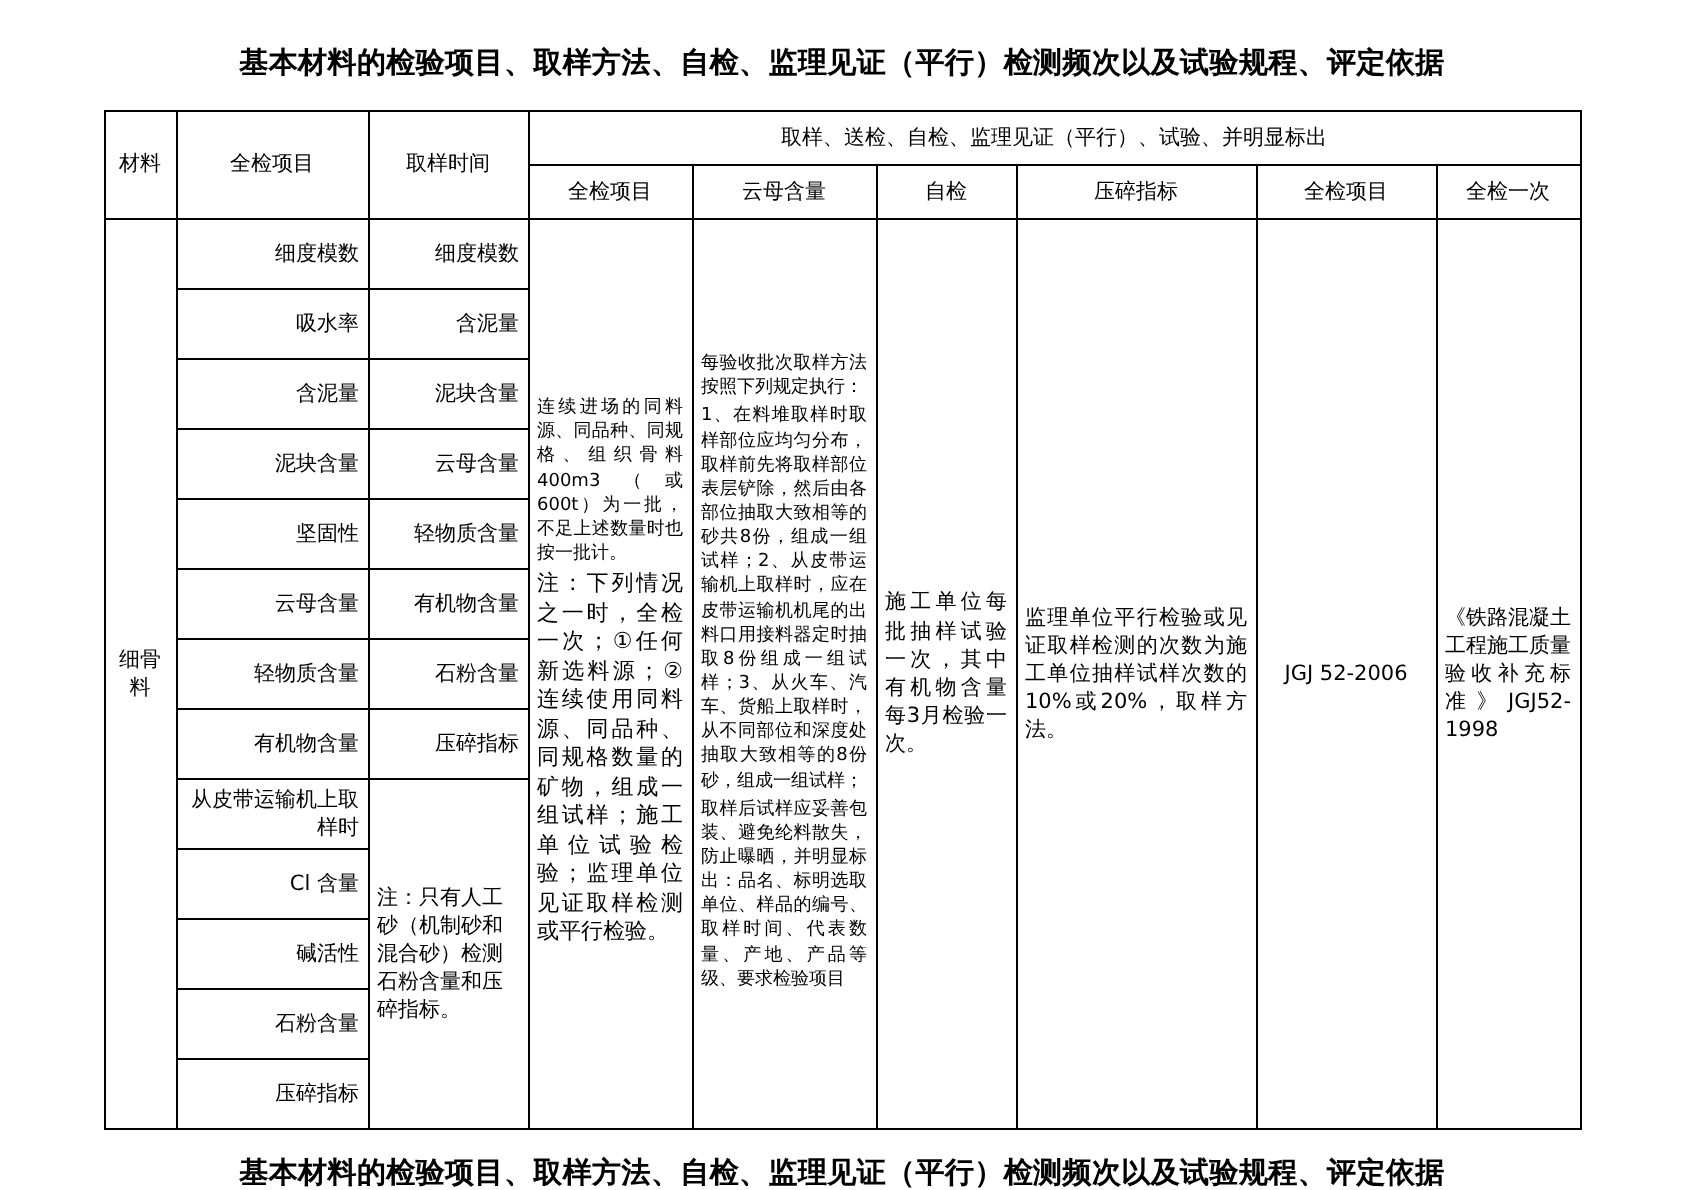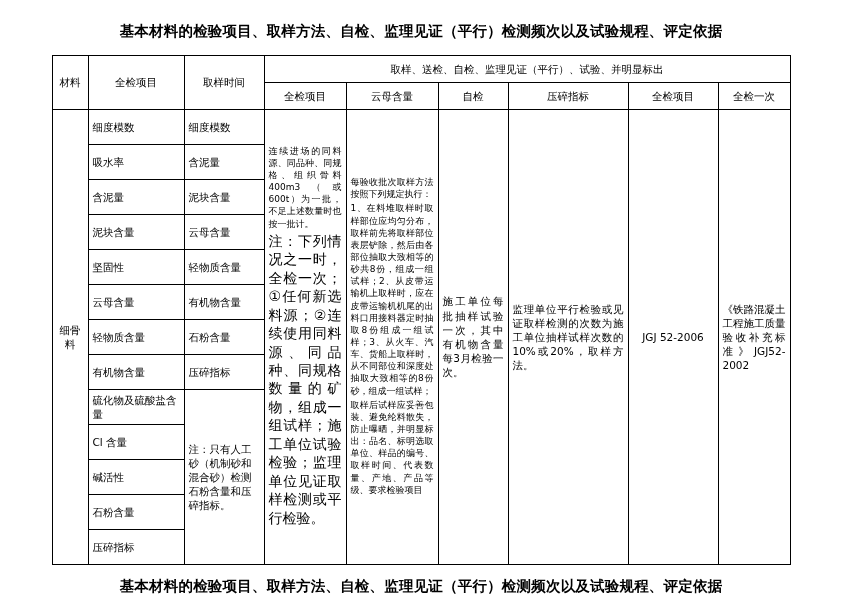--- a/index.html
+++ b/index.html
@@ -66,40 +66,41 @@
   .cell-mid {
     vertical-align: middle;
   }
   .cell-top {
     vertical-align: top;
   }
   .rowcell {
     height: 30px;
     padding-left: 8px;
     font-size: 10.5px;
+    text-align: right;
   }
   .vert-label {
     text-align: center;
     font-size: 10.5px;
     line-height: 1.3;
     width: 22px;
   }
   .just {
     text-align: justify;
     font-size: 9px;
     line-height: 1.32;
   }
   .bold {
     font-weight: normal;
   }
   .p {
     margin: 0 0 2px 0;
   }
   .note {
-    font-size: 14px;
+    font-size: 11px;
     line-height: 1.32;
   }
   .c-material { width: 36px; }
   .c-full { width: 96px; }
   .c-normal { width: 80px; }
   .c-batch { width: 82px; }
   .c-sample { width: 92px; }
   .c-self { width: 70px; }
   .c-witness { width: 120px; }
   .c-spec { width: 90px; }
@@ -156,21 +157,21 @@
         <td class="cell-top just" rowspan="13">
           <div class="mixed-block">
             <p class="p bold">每验收批次取样方法按照下列规定执行：</p>
             <p class="p">1、在料堆取样时取样部位应均匀分布，取样前先将取样部位表层铲除，然后由各部位抽取大致相等的砂共8份，组成一组试样；2、从皮带运输机上取样时，应在皮带运输机机尾的出料口用接料器定时抽取8份组成一组试样；3、从火车、汽车、货船上取样时，从不同部位和深度处抽取大致相等的8份砂，组成一组试样；</p>
             <p class="p">取样后试样应妥善包装、避免纶料散失，防止曝晒，并明显标出：品名、标明选取单位、样品的编号、取样时间、代表数量、产地、产品等级、要求检验项目</p>
           </div>
         </td>
         <td class="cell-mid just" rowspan="13">施工单位每批抽样试验一次，其中有机物含量每3月检验一次。</td>
         <td class="cell-mid just" rowspan="13">监理单位平行检验或见证取样检测的次数为施工单位抽样试样次数的10%或20%，取样方法。</td>
         <td class="cell-mid cell-center" rowspan="13">JGJ 52-2006</td>
-        <td class="cell-mid just" rowspan="13">《铁路混凝土工程施工质量验收补充标准》JGJ52-2002</td>
+        <td class="cell-mid just" rowspan="13">《铁路混凝土工程施工质量验收补充标准》JGJ52-1998</td>
       </tr>
 
       <tr>
         <td class="rowcell">吸水率</td>
         <td class="rowcell">含泥量</td>
       </tr>
       <tr>
         <td class="rowcell">含泥量</td>
         <td class="rowcell">泥块含量</td>
       </tr>
@@ -188,21 +189,21 @@
       </tr>
       <tr>
         <td class="rowcell">轻物质含量</td>
         <td class="rowcell">石粉含量</td>
       </tr>
       <tr>
         <td class="rowcell">有机物含量</td>
         <td class="rowcell">压碎指标</td>
       </tr>
       <tr>
-        <td class="rowcell">硫化物及硫酸盐含量</td>
+        <td class="rowcell">从皮带运输机上取样时</td>
         <td class="cell-top note" rowspan="5">注：只有人工砂（机制砂和混合砂）检测石粉含量和压碎指标。</td>
       </tr>
       <tr>
         <td class="rowcell">Cl 含量</td>
       </tr>
       <tr>
         <td class="rowcell">碱活性</td>
       </tr>
       <tr>
         <td class="rowcell">石粉含量</td>

